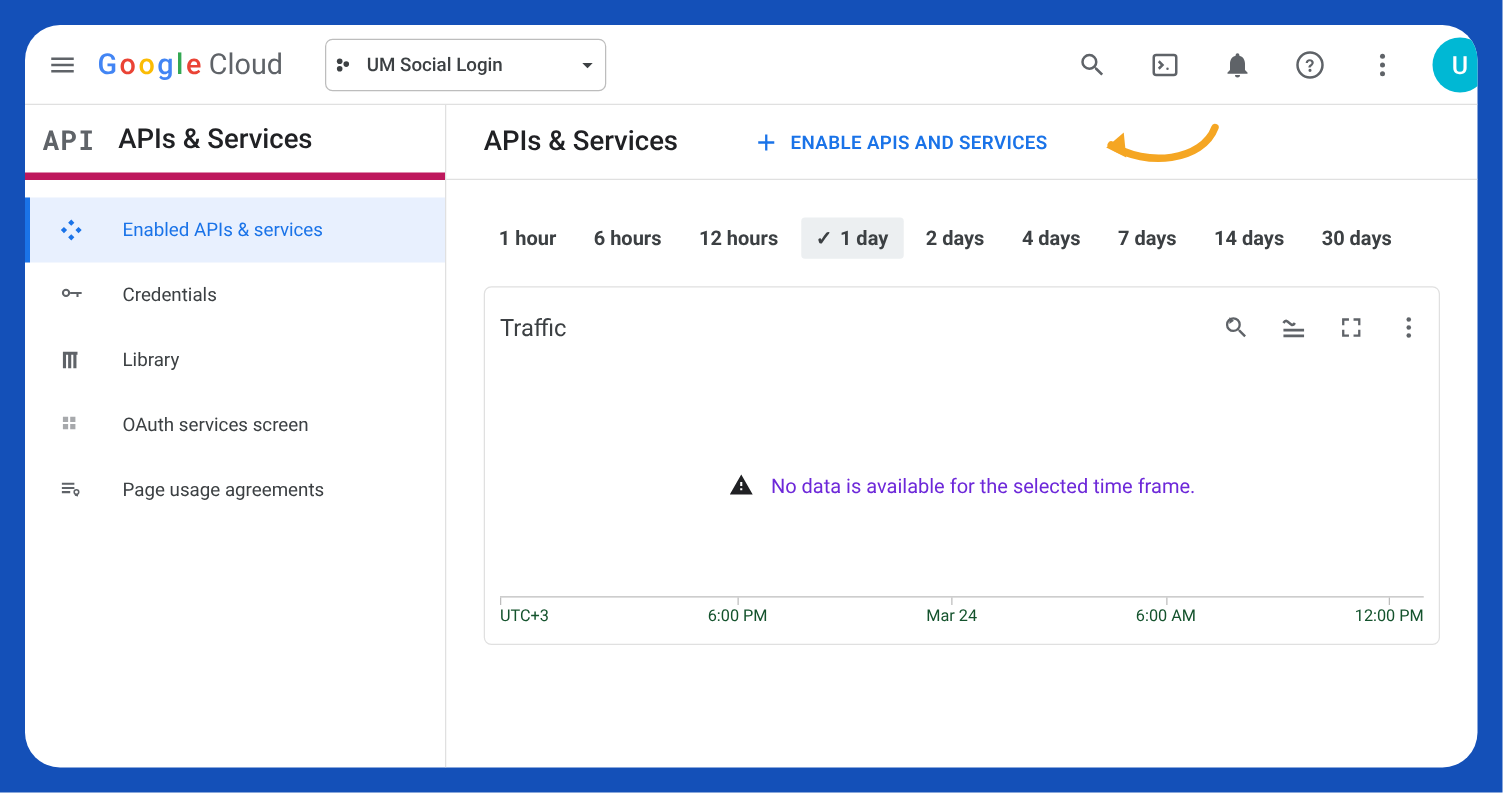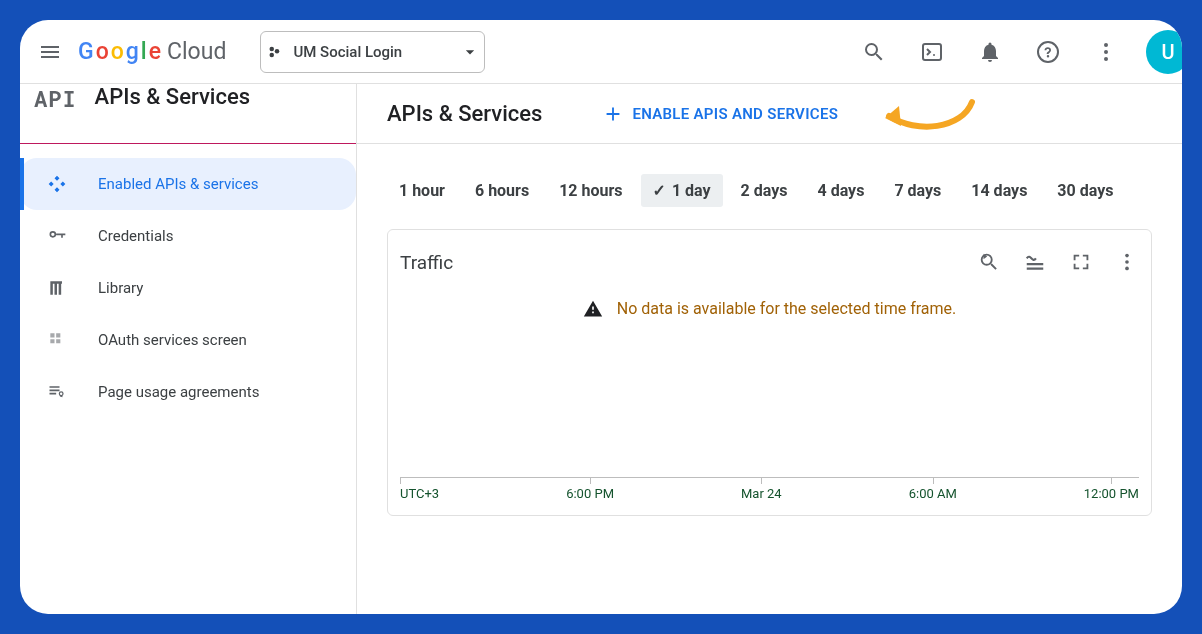--- a/index.html
+++ b/index.html
@@ -57,47 +57,47 @@
     margin-left:20px;
   }
   .project-picker svg.dots { width:18px; height:18px; }
   .project-picker .caret { margin-left:auto; }
   .topbar .spacer{ flex:1; }
   .top-icon { width:44px; height:44px; display:flex; align-items:center; justify-content:center; color:#5f6368; cursor:pointer; border-radius:50%; }
   .avatar { width:44px; height:44px; border-radius:50%; background:#00b8d4; color:#fff; display:flex; align-items:center; justify-content:center; font-size:20px; font-weight:500; margin-left:4px; margin-right:-20px; }
   
   .body { flex:1; display:flex; }
   .sidebar { width:337px; border-right:1px solid #e0e0e0; display:flex; flex-direction:column; }
-  .sidebar-header { height:60px; display:flex; padding:0 14px; gap:18px; border-bottom:1px solid #be185d; }
+  .sidebar-header { height:60px; display:flex; align-items:center; padding:0 14px; gap:18px; border-bottom:6px solid #be185d; }
   .api-badge { font-family:'Roboto Mono',monospace; font-weight:700; font-size:22px; color:#5f6368; letter-spacing:1px;}
   .sidebar-header h1 { font-size:22px; font-weight:500; color:#202124;}
   .nav { padding-top:14px; }
   .nav-item {
-    height:52px; display:flex; align-items:center; padding:0 12px 0 26px; gap:30px; font-size:15px; color:#3c4043; cursor:pointer; position:relative;border-radius:17px;
+    height:52px; display:flex; align-items:center; padding:0 12px 0 26px; gap:30px; font-size:15px; color:#3c4043; cursor:pointer; position:relative;
   }
   .nav-item.active { background:#e8f0fe; color:#1a73e8; }
   .nav-item.active::before { content:""; position:absolute; left:0; top:0; bottom:0; width:4px; background:#1a73e8; }
   .nav-item .ic { width:22px; display:flex; align-items:center; justify-content:center; color:#5f6368;}
   .nav-item.active .ic { color:#1a73e8;}
   
   .main { flex:1; display:flex; flex-direction:column; position:relative; }
   .main-header { height:60px; display:flex; align-items:center; padding:0 30px; gap:60px; border-bottom:1px solid #e0e0e0; }
   .main-header h1 { font-size:22px; font-weight:500; color:#202124;}
   .enable-btn { display:flex; align-items:center; gap:8px; color:#1a73e8; font-weight:600; font-size:15px; letter-spacing:0.3px; cursor:pointer; }
   .arrow-annot { position:absolute; top:10px; left:520px; pointer-events:none; }
   .time-filters { display:flex; gap:6px; padding:30px 30px 22px; flex-wrap:nowrap; }
   .tf { padding:7px 12px; font-size:16px; font-weight:700; color:#3c4043; cursor:pointer; border-radius:3px; white-space:nowrap;}
   .tf.sel { background:#eceff1; }
   .tf.sel::before { content:"✓"; margin-right:6px; font-weight:700;}
   .card { margin:0 30px; border:1px solid #e0e0e0; border-radius:6px; padding:20px 12px 14px; }
   .card-head { display:flex; align-items:center; }
   .card-title { font-size:19px; color:#3c4043; font-weight:400;}
   .card-tools { margin-left:auto; display:flex; gap:22px; color:#5f6368; }
   .card-tools .ti { width:24px; height:24px; display:flex; align-items:center; justify-content:center; cursor:pointer;}
-  .chart-body { height:180px; display:flex; align-items:flex-start; justify-content:center; gap:14px; color:#a16207; font-size:16px; border-bottom:1px solid #bdbdbd; border-top:1px solid transparent; margin-top:24px;}
+  .chart-body { height:180px; display:flex; align-items:center; justify-content:center; gap:14px; color:#6d28d9; font-size:16px; border-bottom:1px solid #bdbdbd; border-top:1px solid transparent; margin-top:24px;}
   .axis { display:flex; justify-content:space-between; font-size:13px; color:#14532d; padding-top:8px; position:relative;}
   .axis span{ position:relative;}
   .axis span::before{ content:""; position:absolute; top:-8px; left:50%; width:1px; height:6px; background:#bdbdbd;}
   .axis span:first-child::before{ left:0;}
   svg{display:block;}
 </style>
 </head>
 <body>
 
 <div class="window">

